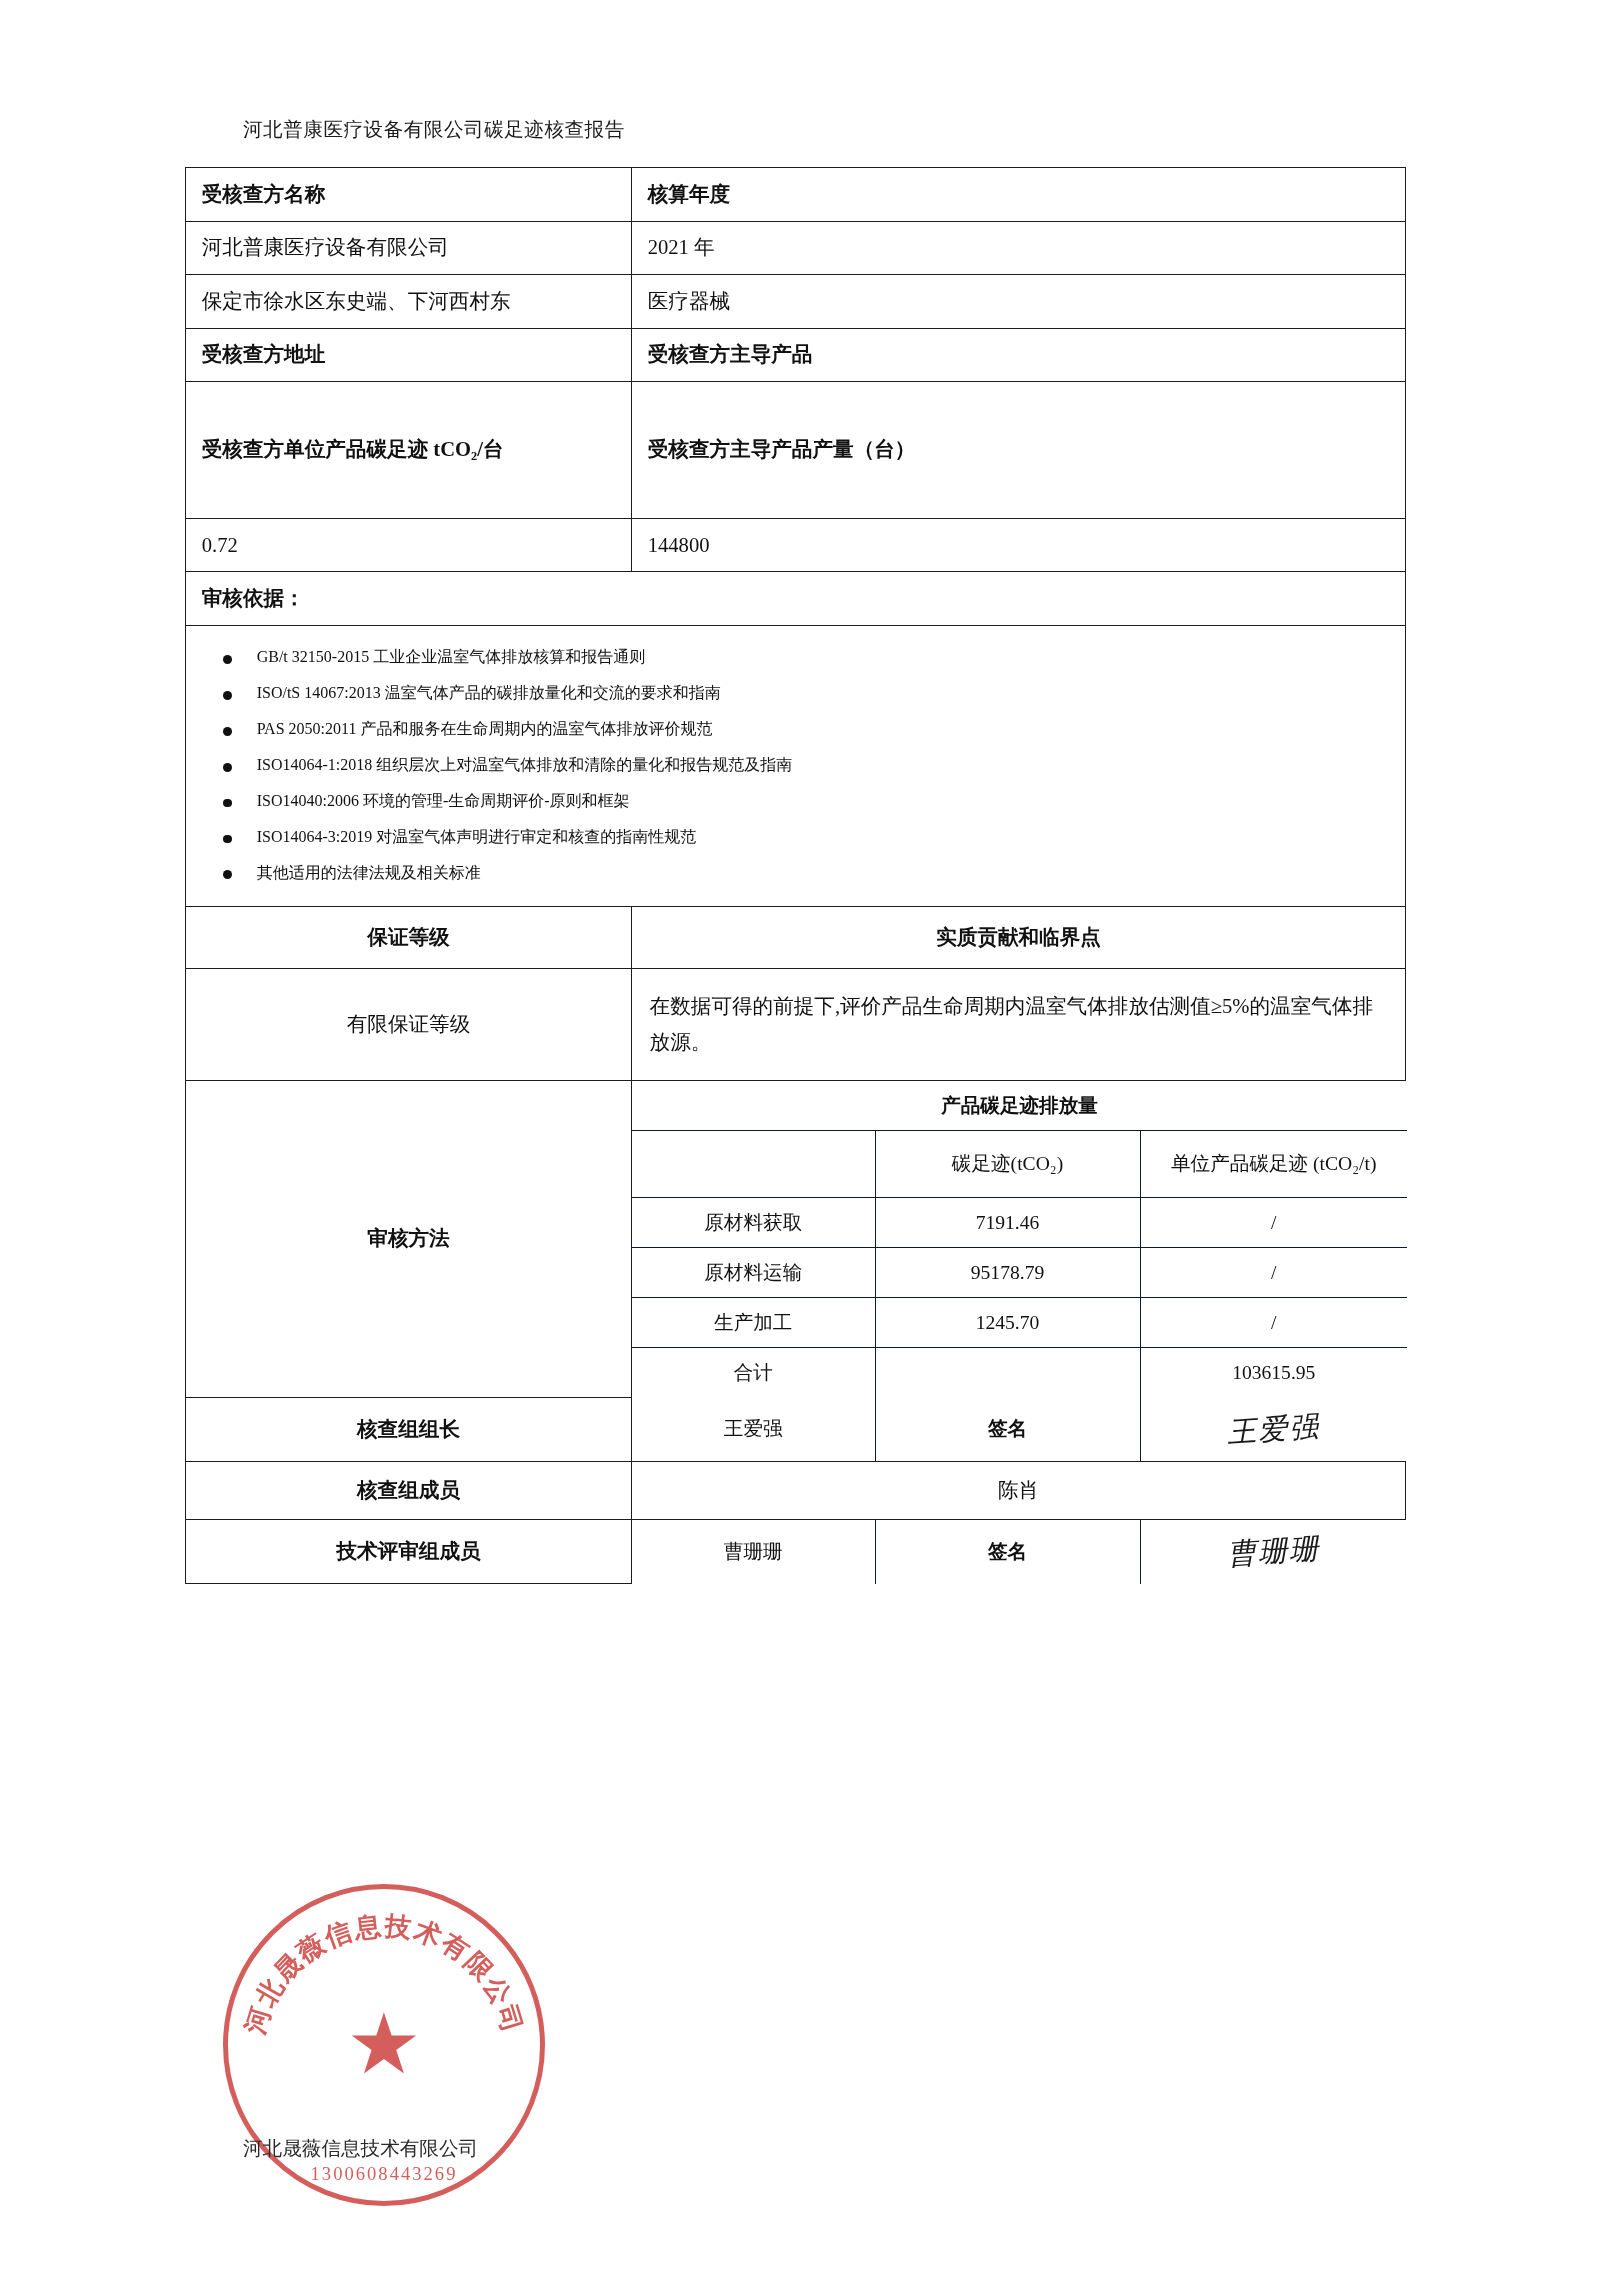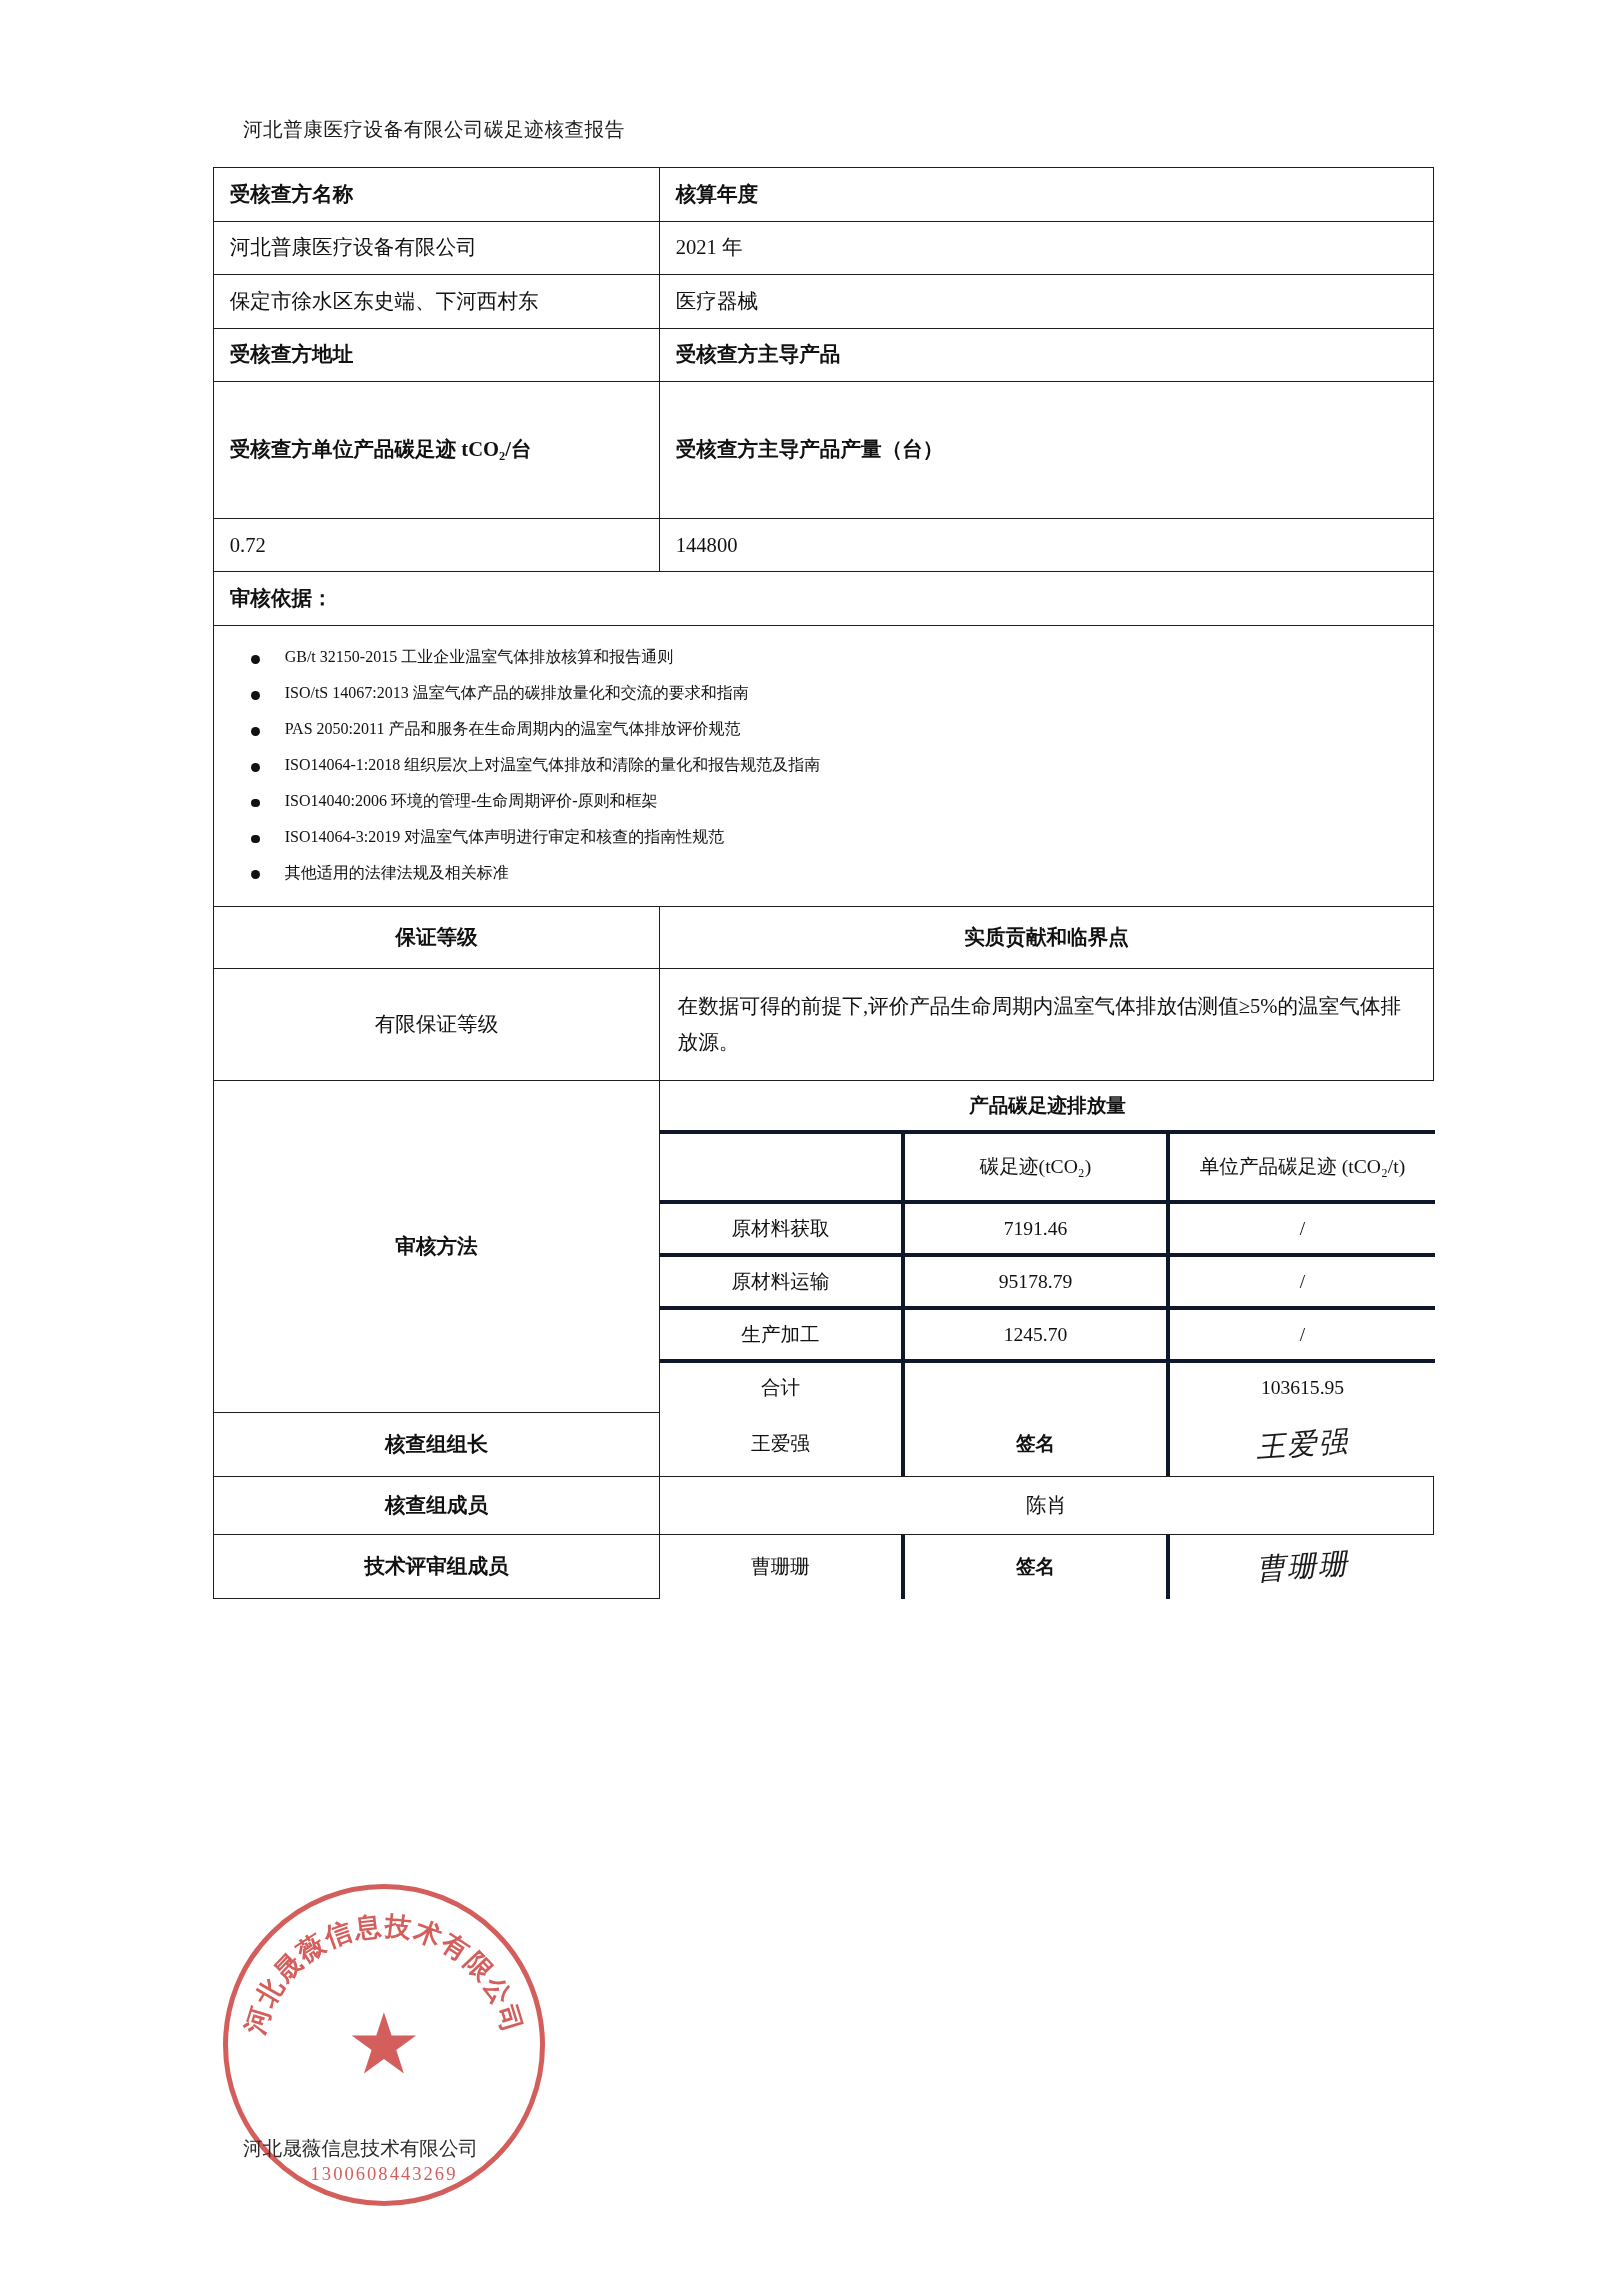--- a/index.html
+++ b/index.html
@@ -24,21 +24,21 @@
   .doc-header {
     position: absolute;
     left: 243px;
     top: 116px;
     font-size: 19.6px;
     letter-spacing: 0.5px;
     color: #1a1a1a;
   }
   table.main {
     position: absolute;
-    left: 213px;
+    left: 185px;
     top: 167px;
     width: 1220px;
     border-collapse: collapse;
     table-layout: fixed;
   }
   table.main td {
     border: 1px solid #1d1d1d;
     padding: 9.8px 15.7px;
     vertical-align: middle;
     font-size: 20.6px;
@@ -83,21 +83,21 @@
     border-radius: 50%;
   }
 
   
   table.inner {
     width: 100%;
     border-collapse: collapse;
     table-layout: fixed;
   }
   table.inner td {
-    border: 4px solid #0f172a;
+    border: 1px solid #0f172a;
     padding: 8.8px 7.8px;
     text-align: center;
     font-size: 19.6px;
   }
   .nopad { padding: 0 !important; border: none !important; }
 
   .audit-method {
     font-weight: bold;
     font-size: 23.5px;
     text-align: center;

